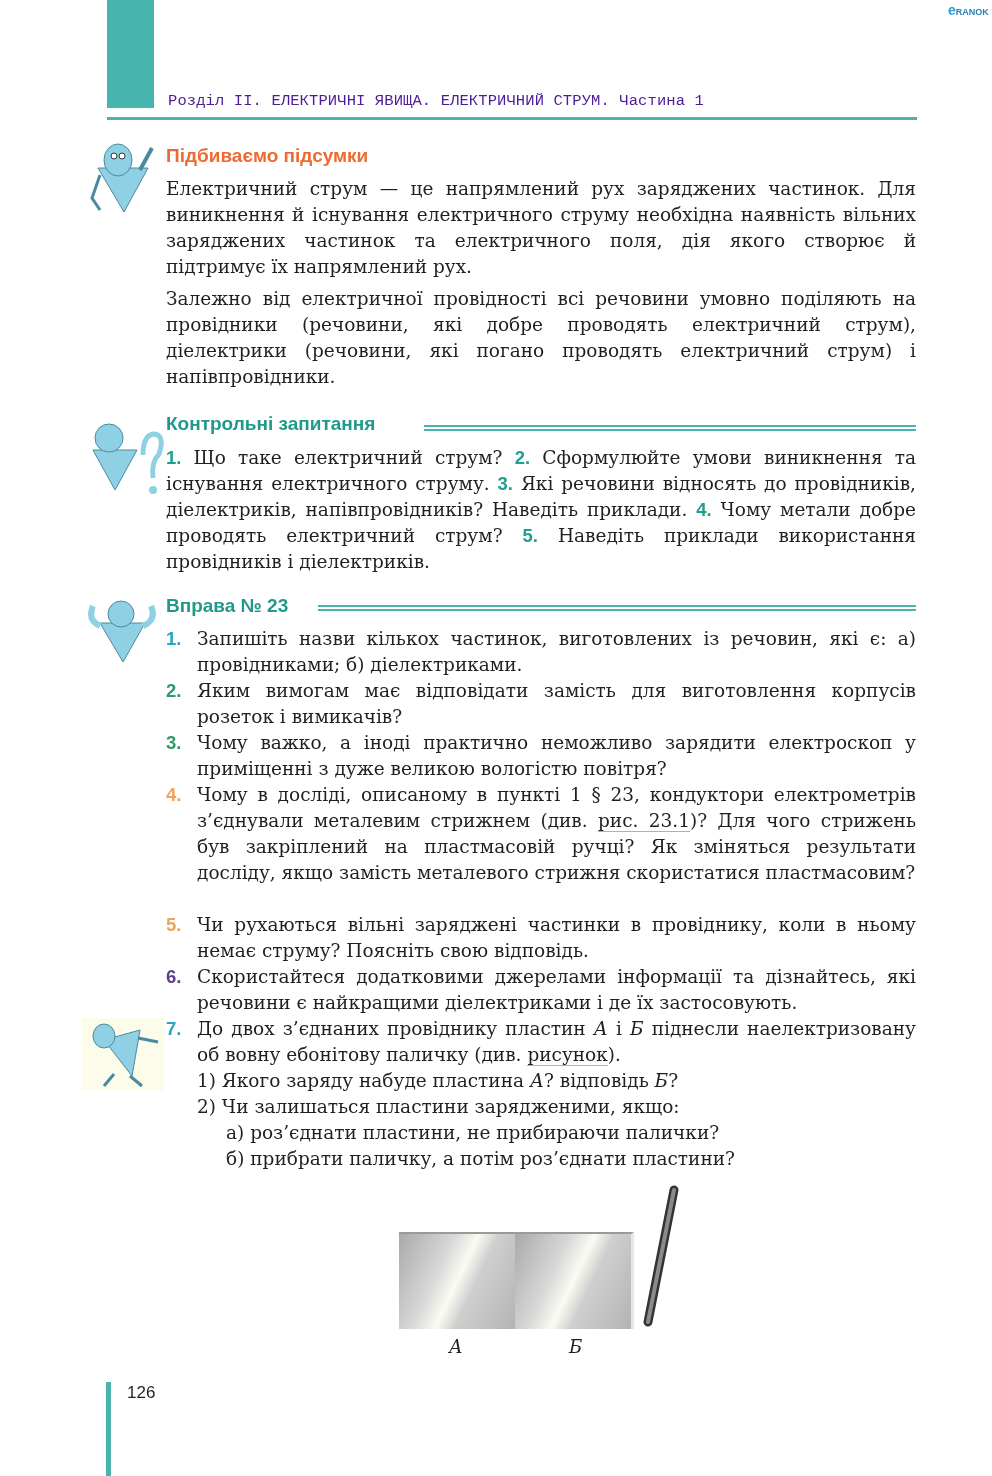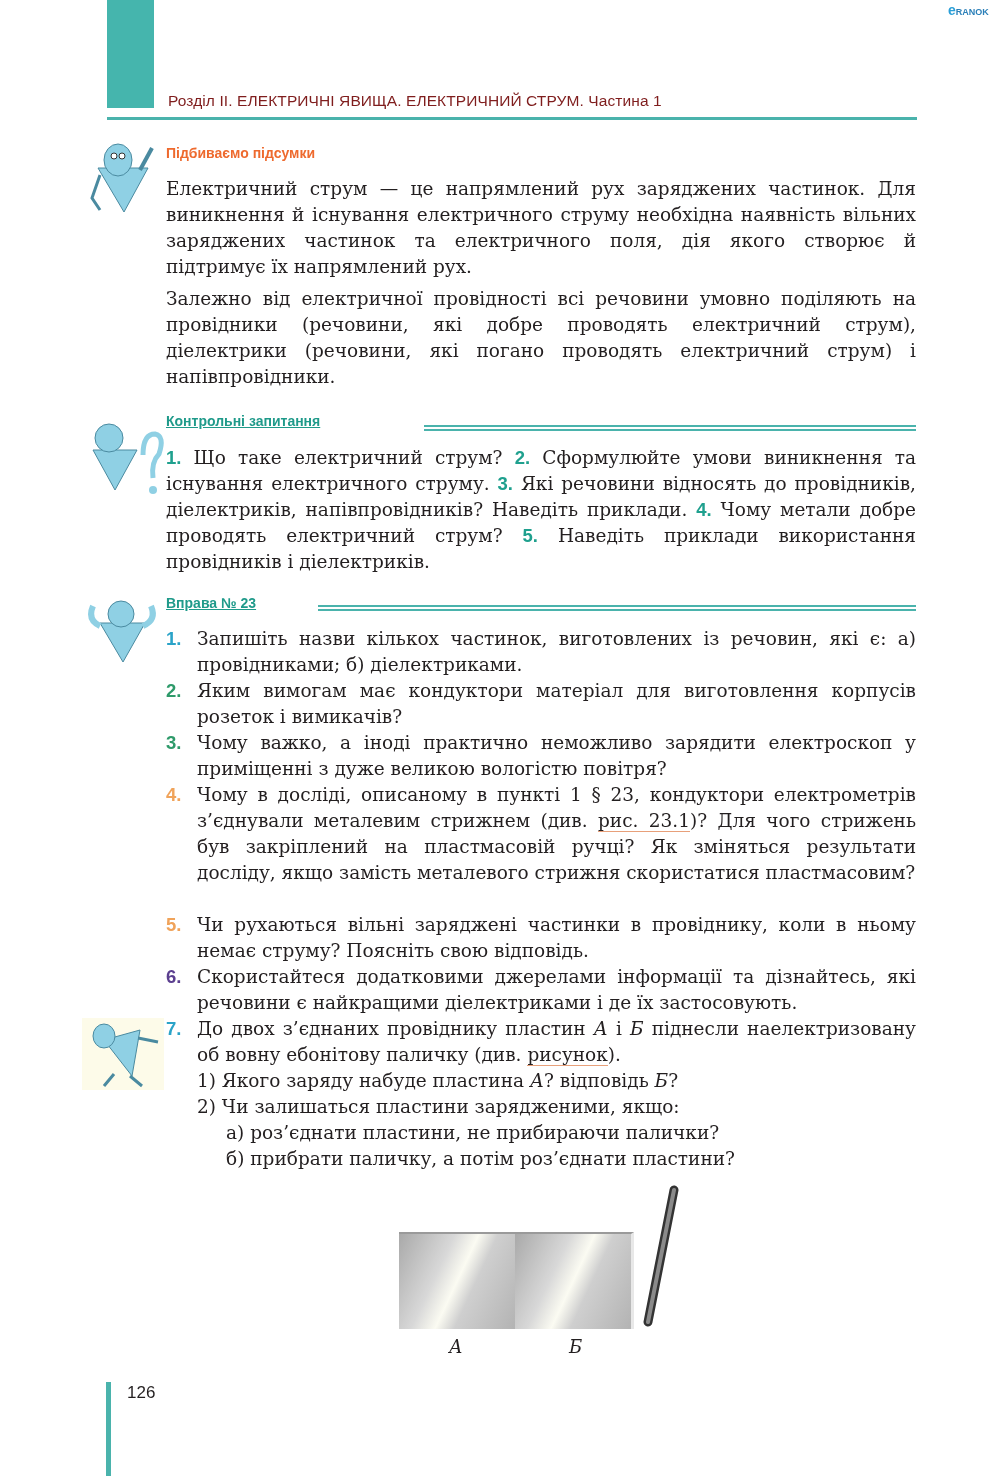--- a/index.html
+++ b/index.html
@@ -1,25 +1,25 @@
 <!DOCTYPE html>
 <html><head>
 <meta charset="utf-8">
 <style>
   html,body{margin:0;padding:0;}
   body{width:992px;height:1476px;background:#fff;position:relative;overflow:hidden;font-family:"DejaVu Serif",serif;color:#231f20;}
   .tab{position:absolute;left:107px;top:0;width:47px;height:108px;background:#45b5ad;}
-  .hdr{position:absolute;left:168px;top:92px;font-family:Liberation Sans, sans-serif;font-size:15.5px;color:#7f1d1d;letter-spacing:0.1px;}
+  .hdr{position:absolute;left:168px;top:92px;font-family:Liberation Mono, monospace;font-size:15.5px;color:#4c1d95;letter-spacing:0.1px;}
   .hdr-line{position:absolute;left:107px;top:117px;width:810px;height:3px;background:#4ab3ac;}
   .logo{position:absolute;left:948px;top:2px;font-family:"Liberation Sans",sans-serif;font-size:9px;font-weight:bold;color:#2a7fb8;}
   .logo b{font-size:14px;color:#2a9fd8;}
   .mascot{position:absolute;}
-  .h{position:absolute;left:166px;font-family:"Liberation Sans",sans-serif;font-weight:bold;font-size:14px;}
+  .h{position:absolute;left:166px;font-family:"Liberation Sans",sans-serif;font-weight:bold;font-size:19px;}
   .h.or{color:#ee6a2e;}
-  .h.tl{color:#1f9a8a;text-decoration:underline;}
+  .h.tl{color:#1f9a8a;}
   .dline{position:absolute;height:6px;border-top:2px solid #4ab3ac;border-bottom:2px solid #4ab3ac;box-sizing:border-box;}
   .p{position:absolute;left:166px;width:750px;font-size:18.5px;line-height:26px;text-align:justify;}
   .num{font-family:"Liberation Sans",sans-serif;font-weight:bold;}
   .c-blue{color:#2aa3c8;} .c-green{color:#2e9a6a;} .c-orange{color:#f0a35a;} .c-purple{color:#5b3f8f;} .c-teal{color:#1fa08e;}
   .item{position:absolute;left:166px;width:750px;font-size:18.5px;line-height:26px;}
   .item .n{position:absolute;left:0;top:0;font-family:"Liberation Sans",sans-serif;font-weight:bold;}
   .item .t{margin-left:31px;text-align:justify;display:block;}
   .u{border-bottom:1.5px solid #e8a07a;}
   .sub{position:absolute;font-size:18.5px;line-height:26px;}
   .fig{position:absolute;}
@@ -72,21 +72,21 @@
 </svg>
 <div class="h tl" style="top:595px">Вправа № 23</div>
 <div class="dline" style="left:318px;top:605px;width:598px"></div>
 
 <div class="item" style="top:626px">
     <span class="n c-blue">1.</span>
     <span class="t">Запишіть назви кількох частинок, виготовлених із речовин, які є: а) провідниками; б) діелектриками.</span>
   </div>
 <div class="item" style="top:678px">
     <span class="n c-green">2.</span>
-    <span class="t">Яким вимогам має кондуктори матеріал для виготовлення корпусів розеток і вимикачів?</span>
+    <span class="t">Яким вимогам має відповідати замість для виготовлення корпусів розеток і вимикачів?</span>
   </div>
 <div class="item" style="top:730px">
     <span class="n c-green">3.</span>
     <span class="t">Чому важко, а іноді практично неможливо зарядити електроскоп у приміщенні з дуже великою вологістю повітря?</span>
   </div>
 <div class="item" style="top:782px">
     <span class="n c-orange">4.</span>
     <span class="t"><span>Чому в досліді, описаному в пункті 1 § 23, кондуктори електрометрів з’єднували металевим стрижнем (див. </span><span class="u">рис. 23.1</span><span>)? Для чого стрижень був закріплений на пластмасовій ручці? Як зміняться результати досліду, якщо замість металевого стрижня скористатися пластмасовим?</span></span>
   </div>
 <div class="item" style="top:912px">

